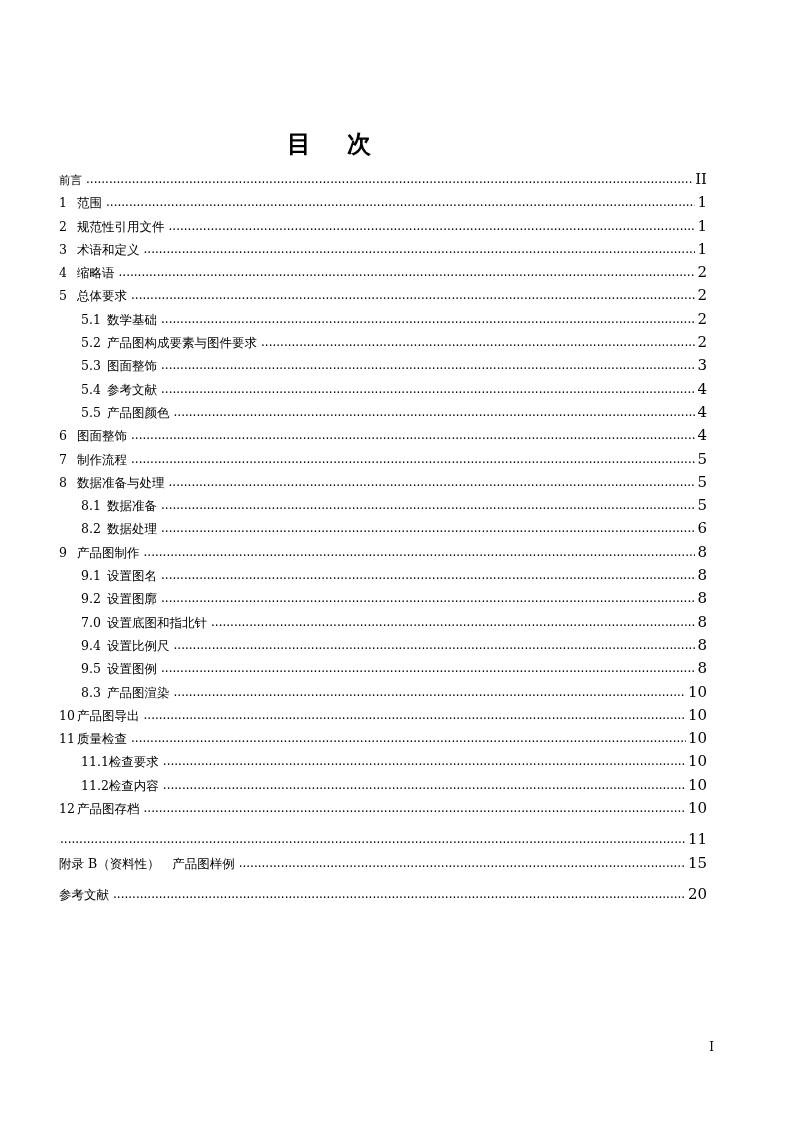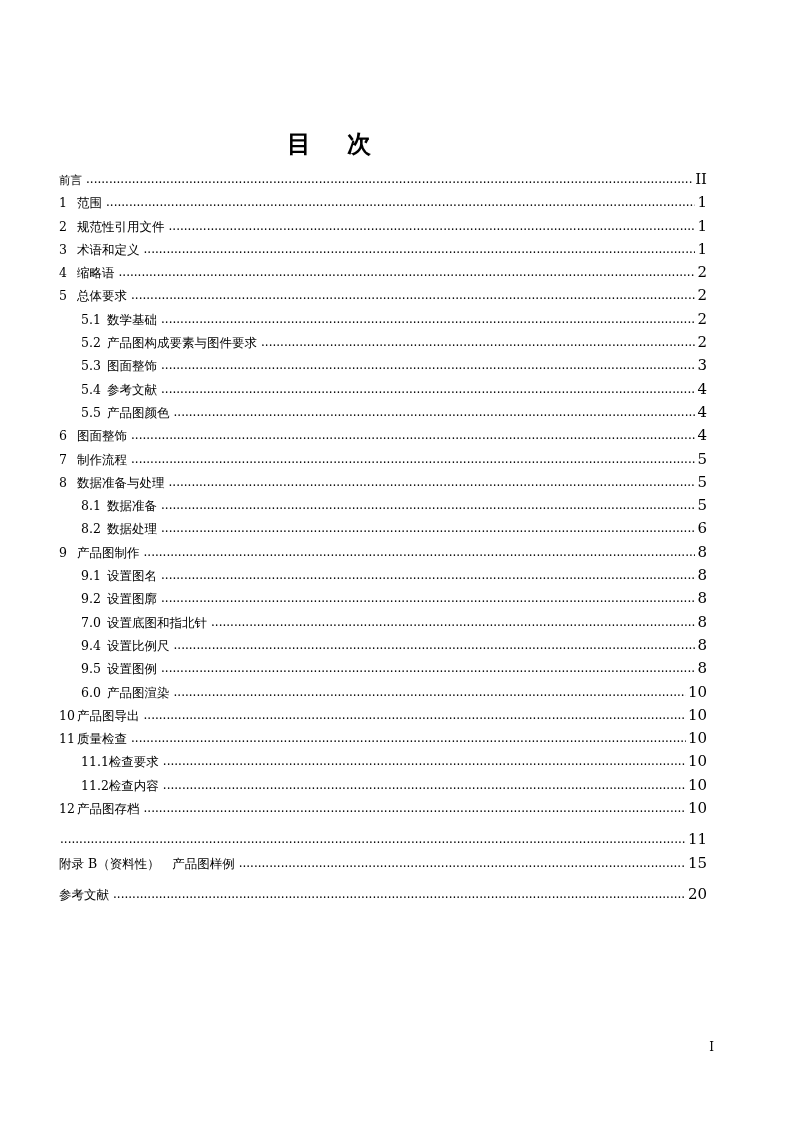--- a/index.html
+++ b/index.html
@@ -222,21 +222,21 @@
         <span class="toc-dots">...................................................................................................................................................................................................................................................................</span>
         <span class="toc-page">8</span>
       </div>
       <div class="toc-row lvl1">
         <span class="toc-num w2">9.5</span>
         <span class="toc-label">设置图例</span>
         <span class="toc-dots">...................................................................................................................................................................................................................................................................</span>
         <span class="toc-page">8</span>
       </div>
       <div class="toc-row lvl1">
-        <span class="toc-num w2">6.0</span>
+        <span class="toc-num w2">8.3</span>
         <span class="toc-label">产品图渲染</span>
         <span class="toc-dots">...................................................................................................................................................................................................................................................................</span>
         <span class="toc-page">10</span>
       </div>
       <div class="toc-row lvl0">
         <span class="toc-num w1">10</span>
         <span class="toc-label">产品图导出</span>
         <span class="toc-dots">...................................................................................................................................................................................................................................................................</span>
         <span class="toc-page">10</span>
       </div>

